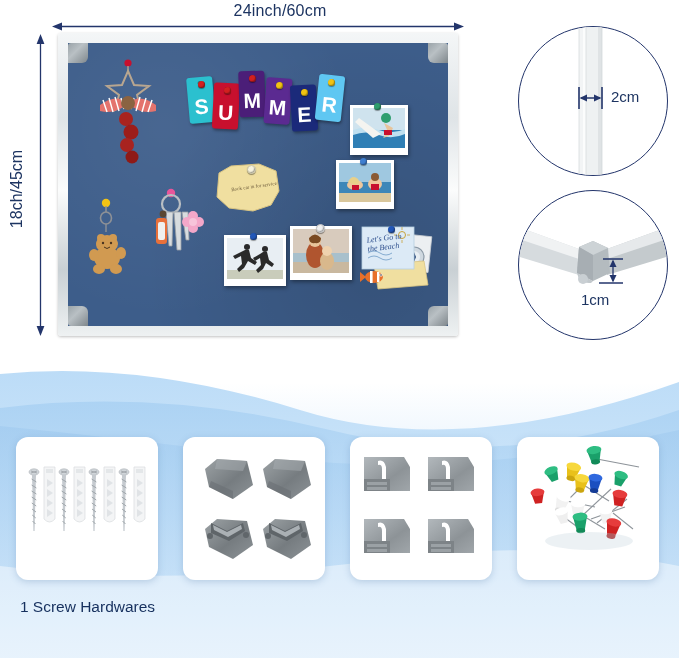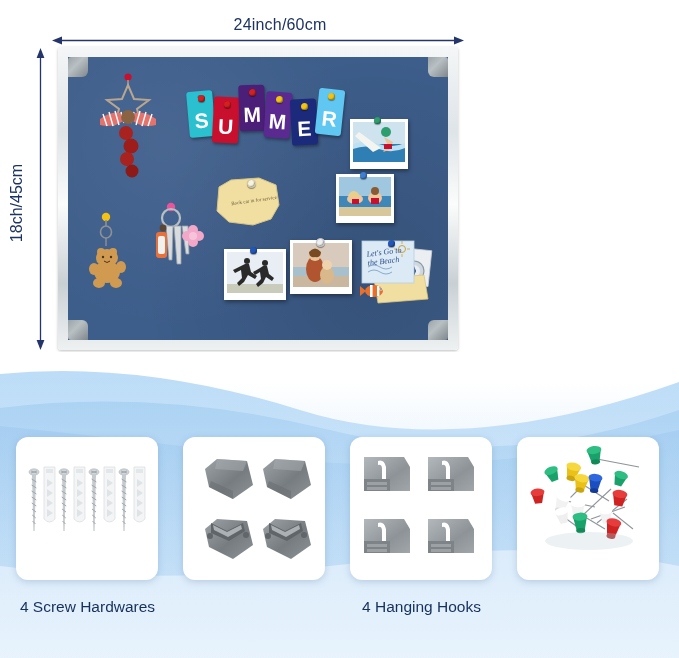--- a/index.html
+++ b/index.html
@@ -4,21 +4,21 @@
 <style>
   html,body{margin:0;padding:0;}
   body{
     width:679px;height:658px;overflow:hidden;
     font-family:"Liberation Sans", sans-serif;
     background:#ffffff;
   }
   .page{position:relative;width:679px;height:658px;overflow:hidden;background:#fff;}
 
   
-  .top{position:absolute;left:0;top:0;width:679px;height:352px;background:#fff;margin-top:14px;}
+  .top{position:absolute;left:0;top:0;width:679px;height:352px;background:#fff;}
 
   
   .dim-label-top{
     position:absolute;left:200px;top:2px;width:160px;text-align:center;
     font-size:16px;color:#1d3461;letter-spacing:.2px;
   }
   .arrow-h{position:absolute;left:52px;top:22px;width:412px;height:9px;}
   .arrow-v{position:absolute;left:36px;top:34px;width:9px;height:302px;}
   .dim-label-left{
     position:absolute;left:-43px;top:180px;width:120px;text-align:center;
@@ -299,21 +299,63 @@
           <div class="pin" style="left:30px;top:3px;background:#2257b8;"></div>
         </div>
 
         <div class="corner-cover cc-tl"></div>
         <div class="corner-cover cc-tr"></div>
         <div class="corner-cover cc-bl"></div>
         <div class="corner-cover cc-br"></div>
       </div>
     </div>
 
-
+    <div class="circle c1">
+      <svg width="148" height="148">
+        <rect x="60" y="-4" width="4" height="156" fill="#f2f4f5"></rect>
+        <rect x="64" y="-4" width="3" height="156" fill="#fbfcfc"></rect>
+        <rect x="67" y="-4" width="12" height="156" fill="#eef1f2"></rect>
+        <rect x="79" y="-4" width="4" height="156" fill="#dfe3e5"></rect>
+        <line x1="60" y1="-4" x2="60" y2="152" stroke="#d2d7da" stroke-width=".7"></line>
+        <line x1="67" y1="-4" x2="67" y2="152" stroke="#d2d7da" stroke-width=".7"></line>
+        <line x1="83" y1="-4" x2="83" y2="152" stroke="#cfd4d7" stroke-width=".7"></line>
+
+        <line x1="60" y1="60" x2="60" y2="82" stroke="#23356b" stroke-width="1.6"></line>
+        <line x1="83" y1="60" x2="83" y2="82" stroke="#23356b" stroke-width="1.6"></line>
+        <line x1="62" y1="71" x2="81" y2="71" stroke="#23356b" stroke-width="1.3"></line>
+        <polygon points="60.5,71 68,67.5 68,74.5" fill="#23356b"></polygon>
+        <polygon points="82.5,71 75,67.5 75,74.5" fill="#23356b"></polygon>
+      </svg>
+      <div class="cm-label" style="left:92px;top:61px;">2cm</div>
+    </div>
+
+    <div class="circle c2">
+      <svg width="148" height="148">
+
+        <path d="M-6,34 L60,58 L60,84 L-6,64 Z" fill="#d6dbde"></path>
+        <path d="M-6,34 L60,58 L60,68 L-6,46 Z" fill="#f0f2f3"></path>
+
+        <path d="M154,34 L88,58 L88,84 L154,64 Z" fill="#c4cacd"></path>
+        <path d="M154,34 L88,58 L88,68 L154,46 Z" fill="#e6e9eb"></path>
+
+        <path d="M60,56 L74,50 L89,57 L91,82 L74,90 L58,82 Z" fill="#b4bbbf"></path>
+        <path d="M60,56 L74,50 L89,57 L74,64 Z" fill="#cdd3d6"></path>
+        <path d="M58,82 L74,90 L74,64 L60,56 Z" fill="#a7aeb3"></path>
+
+        <path d="M58,82 Q60,93 72,92 L74,90 L58,82 Z" fill="#c2c8cc"></path>
+        <circle cx="64" cy="88" r="5" fill="#c9cfd3"></circle>
+
+        <line x1="84" y1="68" x2="104" y2="68" stroke="#23356b" stroke-width="1.6"></line>
+        <line x1="80" y1="92" x2="104" y2="92" stroke="#23356b" stroke-width="1.6"></line>
+        <line x1="94" y1="70" x2="94" y2="90" stroke="#23356b" stroke-width="1.3"></line>
+        <polygon points="94,68.5 90.5,76 97.5,76" fill="#23356b"></polygon>
+        <polygon points="94,91.5 90.5,84 97.5,84" fill="#23356b"></polygon>
+      </svg>
+      <div class="cm-label" style="left:62px;top:100px;">1cm</div>
+    </div>
   </div>
 
   <div class="bottom">
 
     <svg class="wave" style="top:0;" width="679" height="306">
       <defs>
         <linearGradient id="wg1" x1="0" y1="0" x2="0" y2="1">
           <stop offset="0%" stop-color="#bcdcf7"></stop>
           <stop offset="100%" stop-color="#e7f3fd"></stop>
         </linearGradient>
@@ -610,18 +652,16 @@
               <ellipse cx="6.5" cy="0" rx="7" ry="3.8" fill="#ffffff"></ellipse>
             </g>
           </g>
           <ellipse cx="72" cy="104" rx="44" ry="9" fill="#c9d6e0" opacity=".35"></ellipse>
         </svg>
       </div>
     </div>
 
     <div style="position:absolute;left:0;top:0;width:679px;height:306px;">
       <div style="position:absolute;left:0px;top:246px;width:175px;text-align:center;
-                  font-size:15.5px;color:#16305e;">4 Screw Hardwares</div>
-      <div style="position:absolute;left:334px;top:246px;width:175px;text-align:center;
-                  font-size:15.5px;color:#16305e;">4 Hanging Hooks</div>
+                  font-size:15.5px;color:#16305e;">1 Screw Hardwares</div>
     </div>
   </div>
 </div>
 
 </body></html>

